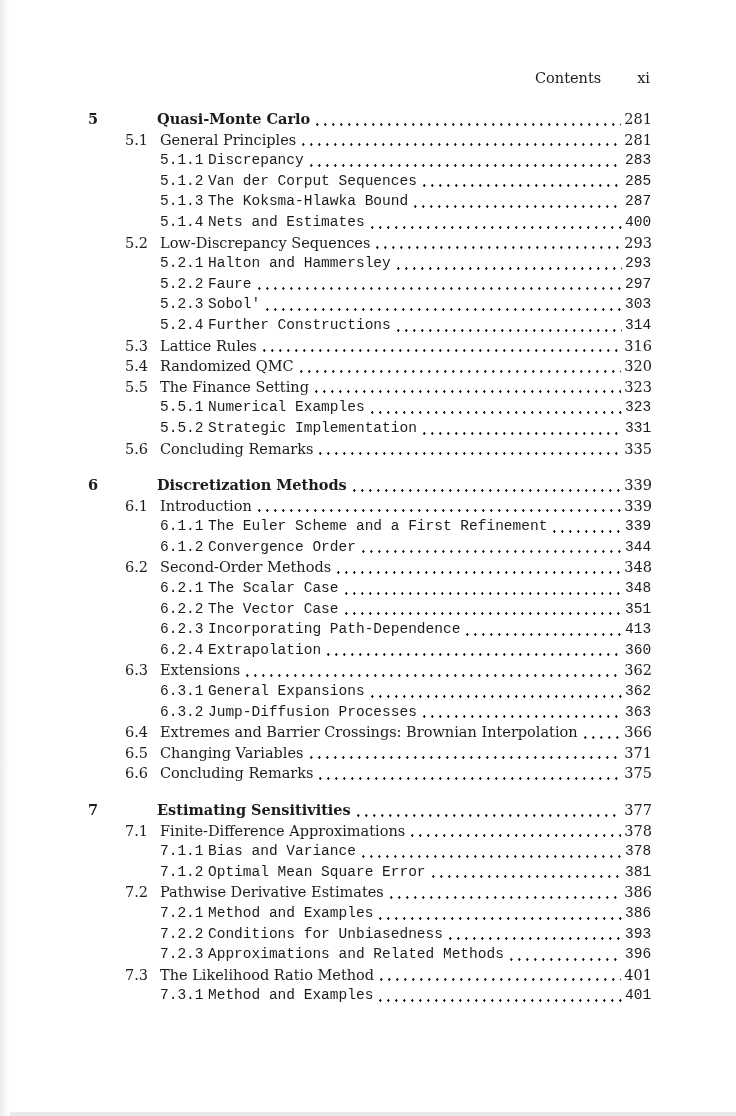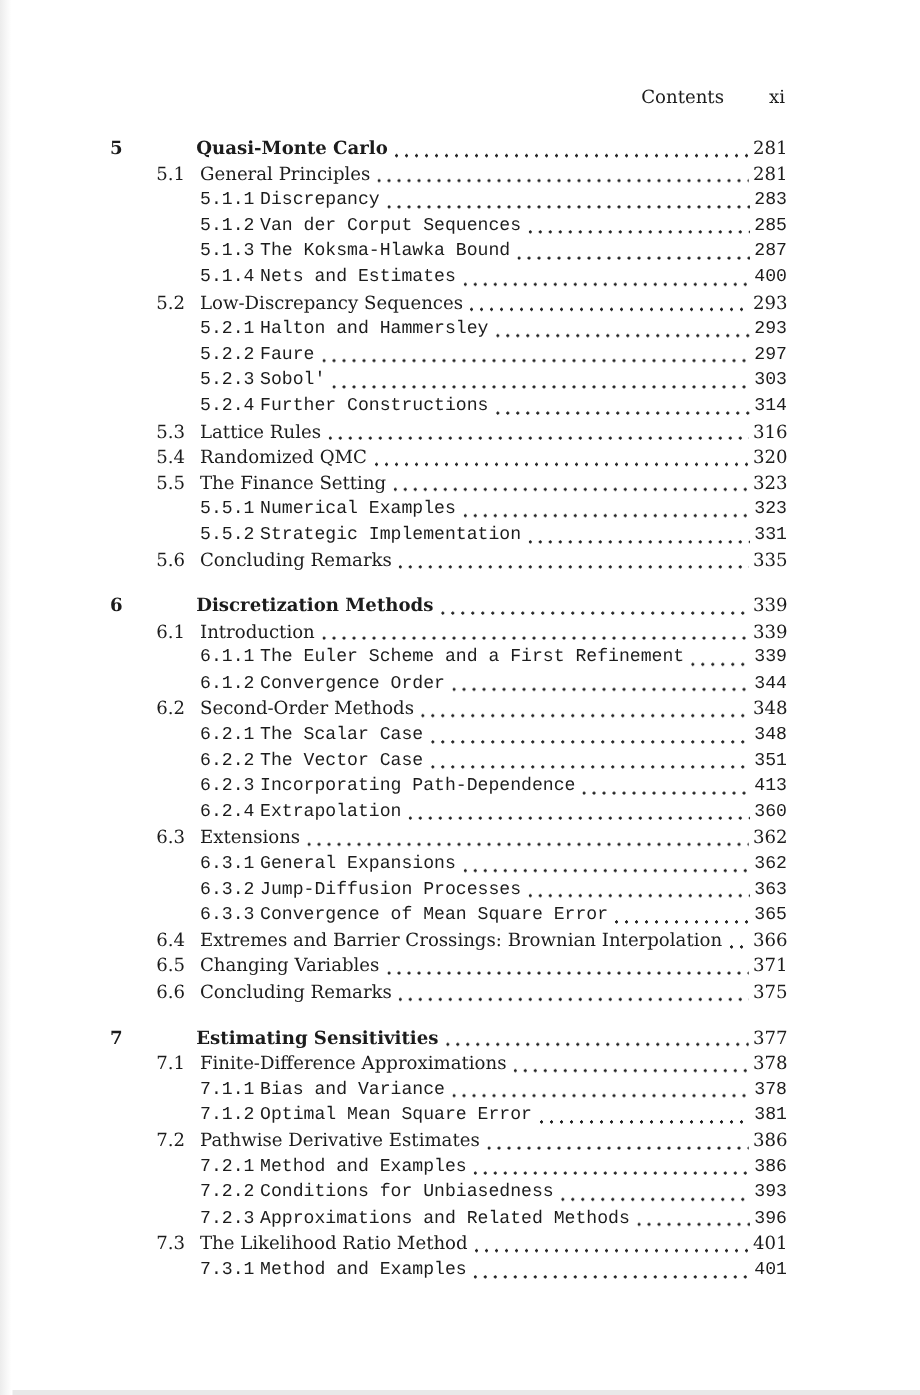--- a/index.html
+++ b/index.html
@@ -24,21 +24,21 @@
   }
   .scan-bottom {
     position: absolute;
     left: 10px; right: 0; bottom: 0;
     height: 4px;
     background: #e9e9e9;
   }
   .page-inner {
     position: absolute;
     left: 88px;
-    right: 106px;   
+    right: 84px;   
     top: 70px;
   }
   .running-head {
     display: flex;
     justify-content: flex-end;
     align-items: baseline;
     gap: 36px;
     font-size: 14.5px;
     line-height: 17px;
     margin-bottom: 22px;
@@ -69,21 +69,21 @@
     margin-right: 3px;
     background-image: radial-gradient(circle at 1.3px center, #242424 1.1px, rgba(0,0,0,0) 1.35px);
     background-size: 8px 3px;
     background-repeat: repeat-x;
     background-position: left bottom 4px;
     min-width: 8px;
   }
   .page {
     flex: 0 0 auto;
     min-width: 27px;
-    text-align: center;
+    text-align: left;
   }
 </style>
 </head>
 <body>
 
 <div class="scan-left"></div>
 <div class="scan-bottom"></div>
 
 <div class="page-inner">
   <div class="running-head">
@@ -174,23 +174,20 @@
   </div>
         <div class="row section">
     <span class="num">6.3</span><span class="title">Extensions</span><span class="leader"></span><span class="page">362</span>
   </div>
         <div class="row subsection">
     <span class="num">6.3.1</span><span class="title">General Expansions</span><span class="leader"></span><span class="page">362</span>
   </div>
         <div class="row subsection">
     <span class="num">6.3.2</span><span class="title">Jump-Diffusion Processes</span><span class="leader"></span><span class="page">363</span>
   </div>
-        <div class="row subsection">
-    <span class="num">6.3.3</span><span class="title">Convergence of Mean Square Error</span><span class="leader"></span><span class="page">365</span>
-  </div>
         <div class="row section">
     <span class="num">6.4</span><span class="title">Extremes and Barrier Crossings: Brownian Interpolation</span><span class="leader"></span><span class="page">366</span>
   </div>
         <div class="row section">
     <span class="num">6.5</span><span class="title">Changing Variables</span><span class="leader"></span><span class="page">371</span>
   </div>
         <div class="row section">
     <span class="num">6.6</span><span class="title">Concluding Remarks</span><span class="leader"></span><span class="page">375</span>
   </div>
       </div>

